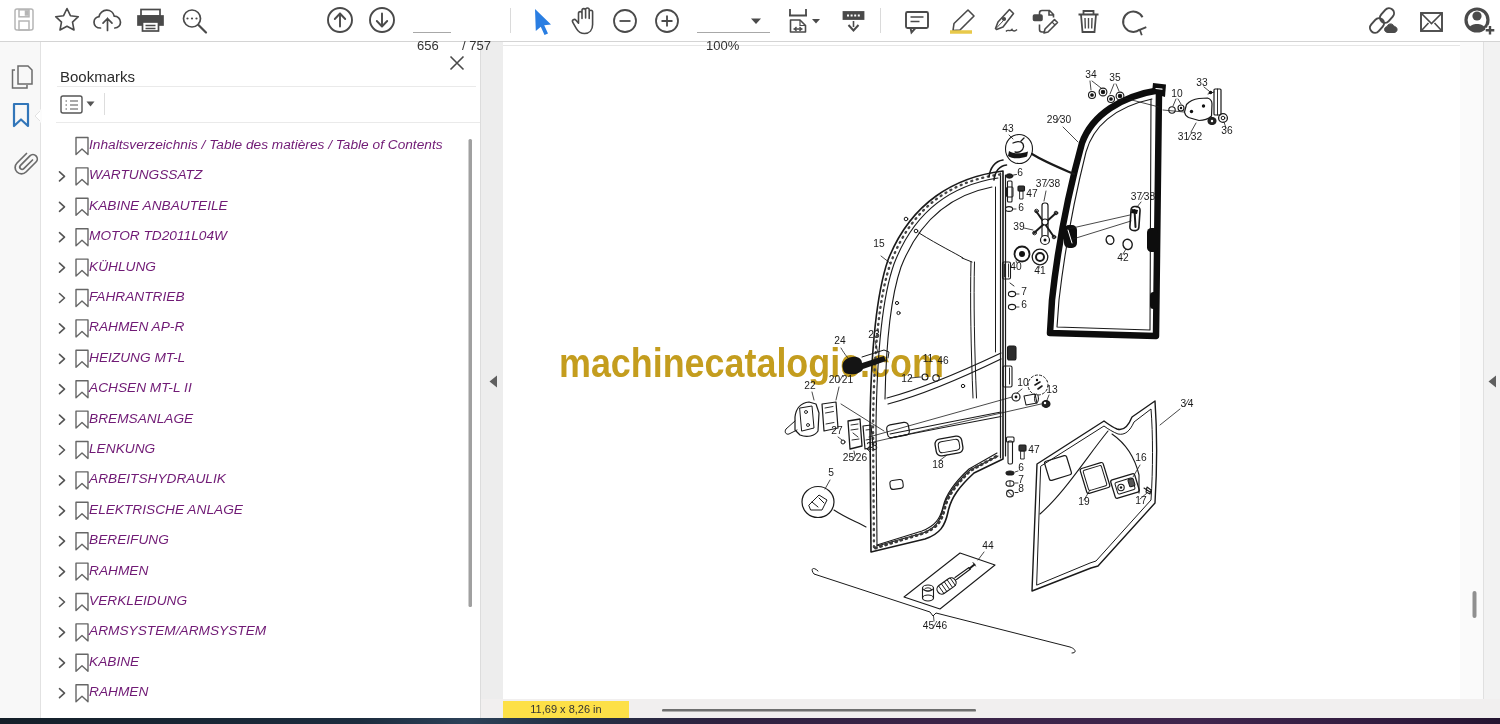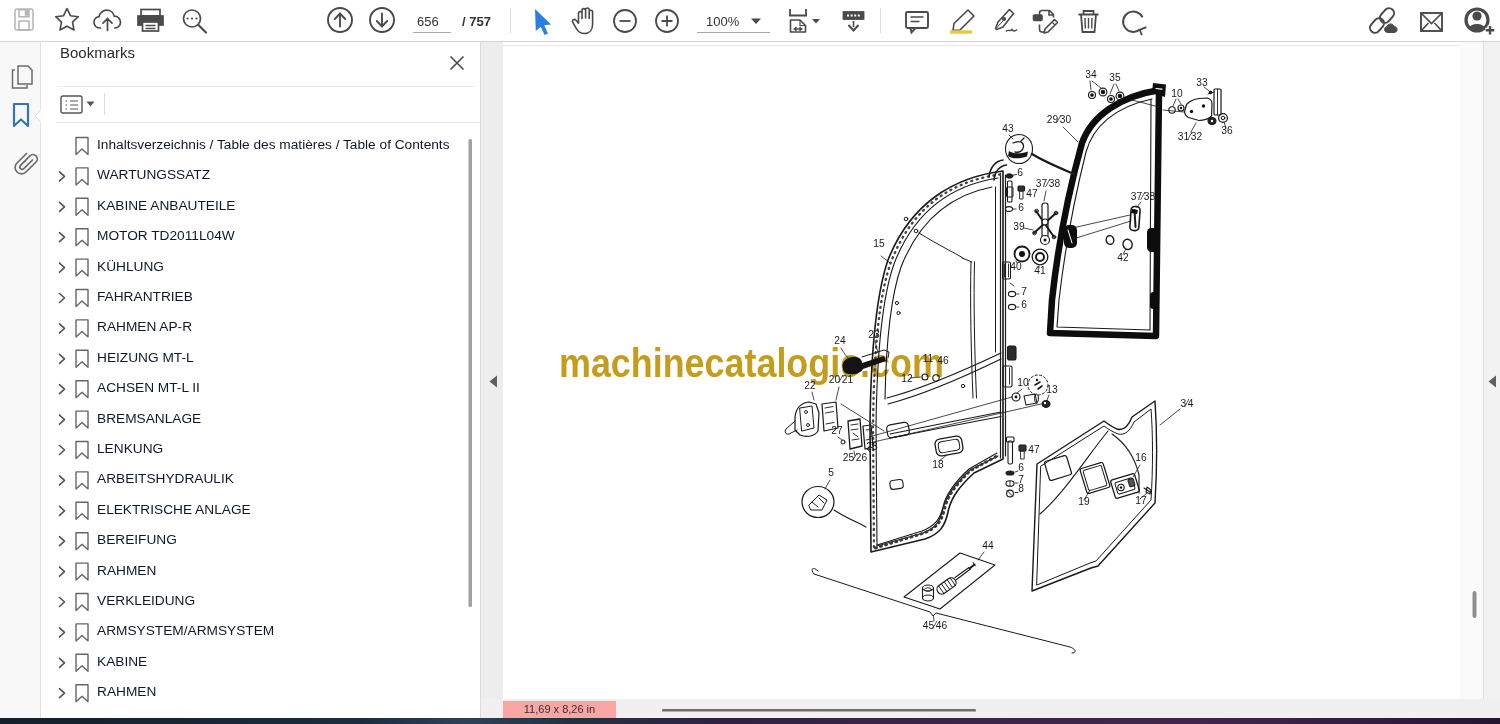--- a/index.html
+++ b/index.html
@@ -8,33 +8,33 @@
   .abs{position:absolute;}
   #toolbar{left:0;top:0;width:1500px;height:41px;background:#ffffff;border-bottom:1px solid #d4d4d4;}
   #sidebar{left:0;top:42px;width:40px;height:676px;background:#f8f8f8;border-right:1px solid #e2e2e2;}
   #panel{left:41px;top:42px;width:439px;height:676px;background:#ffffff;}
   #panelborder{left:480px;top:42px;width:1px;height:676px;background:#dcdcdc;}
   #splitter{left:481px;top:42px;width:22px;height:676px;background:#ededed;}
   #page{left:503px;top:42px;width:957px;height:657px;background:#ffffff;}
   #rightrail{left:1460px;top:42px;width:23px;height:676px;background:#fafafa;}
   #rightstrip{left:1483px;top:42px;width:17px;height:676px;background:#f2f2f2;border-left:1px solid #e0e0e0;}
   #statusbar{left:481px;top:699px;width:1019px;height:19px;background:#f1efef;}
-  #dimbox{left:503px;top:701px;width:113px;height:17px;background:#fca5a5;color:#333;
+  #dimbox{left:503px;top:701px;width:126px;height:17px;background:#fde047;color:#333;
           font-size:11px;text-align:center;line-height:16px;}
   #taskbar{left:0;top:718px;width:1500px;height:6px;
      background:linear-gradient(90deg,#141f29 0%,#1c2c3e 24%,#2c4158 31%,#233044 38%,#2e2240 48%,#3a2448 62%,#3f254d 80%,#301b3e 93%,#241430 100%);}
   #wm{left:559px;top:341px;color:#c49d1e;font-weight:bold;font-size:40px;
       white-space:nowrap;z-index:2;transform:scaleX(.897);transform-origin:0 0;}
   #gfx{left:0;top:0;z-index:3;}
-  .txt{z-index:4;color:#333;}
+  .txt{z-index:4;color:#333;margin-top:24px;}
   #hdr{left:60px;top:44px;font-size:15px;color:#2b2b2b;}
   #pgnum{left:417px;top:14px;font-size:13px;color:#333;}
-  #pgtot{left:462px;top:14px;font-size:13px;color:#333;font-weight:bold;}
+  #pgtot{left:462px;top:14px;font-size:13px;color:#333;}
   #zoomtxt{left:706px;top:14px;font-size:13px;color:#333;text-align:right;}
-  .bk{position:absolute;left:97px;font-size:13.7px;color:#0f172a;white-space:nowrap;z-index:4;}
+  .bk{position:absolute;left:89px;font-size:13.7px;color:#701a75;white-space:nowrap;z-index:4;font-style:italic;}
 </style>
 </head>
 <body>
 <div class="abs" id="toolbar"></div>
 <div class="abs" id="sidebar"></div>
 <div class="abs" id="panel"></div>
 <div class="abs" id="panelborder"></div>
 <div class="abs" id="splitter"></div>
 <div class="abs" id="page"></div>
 <div class="abs" id="rightrail"></div>

